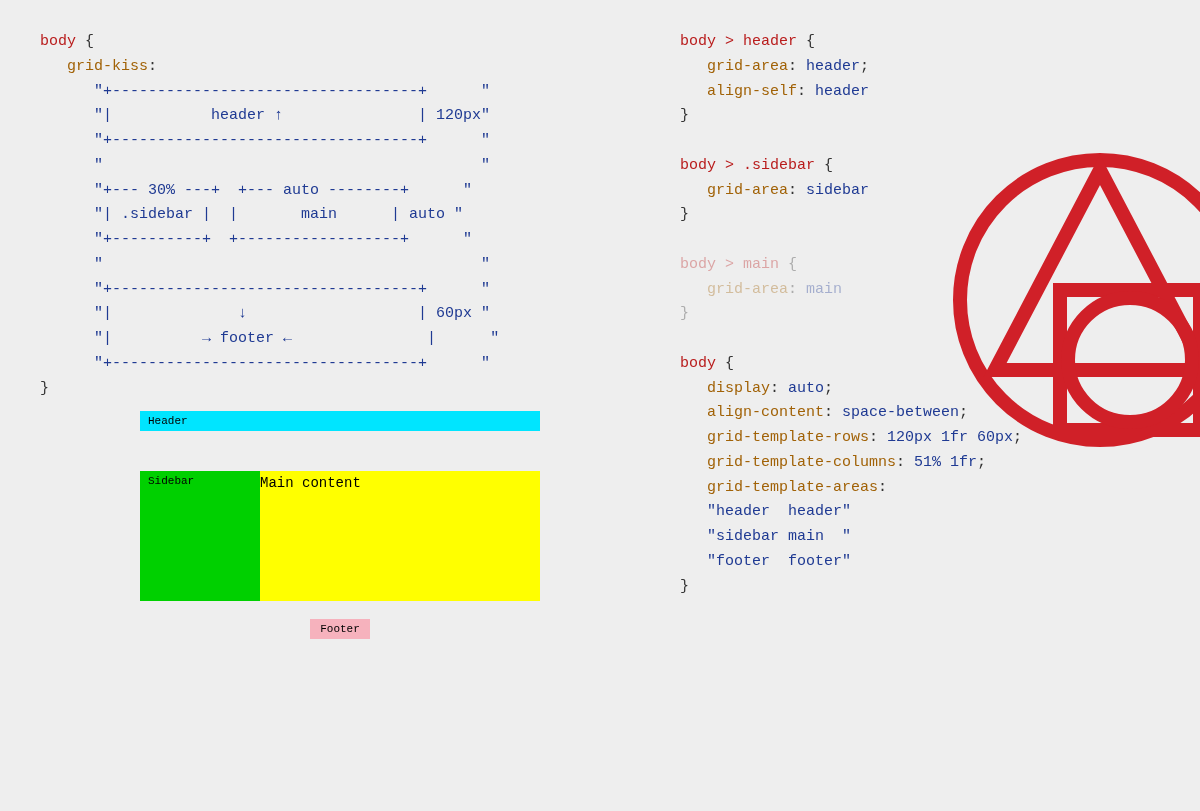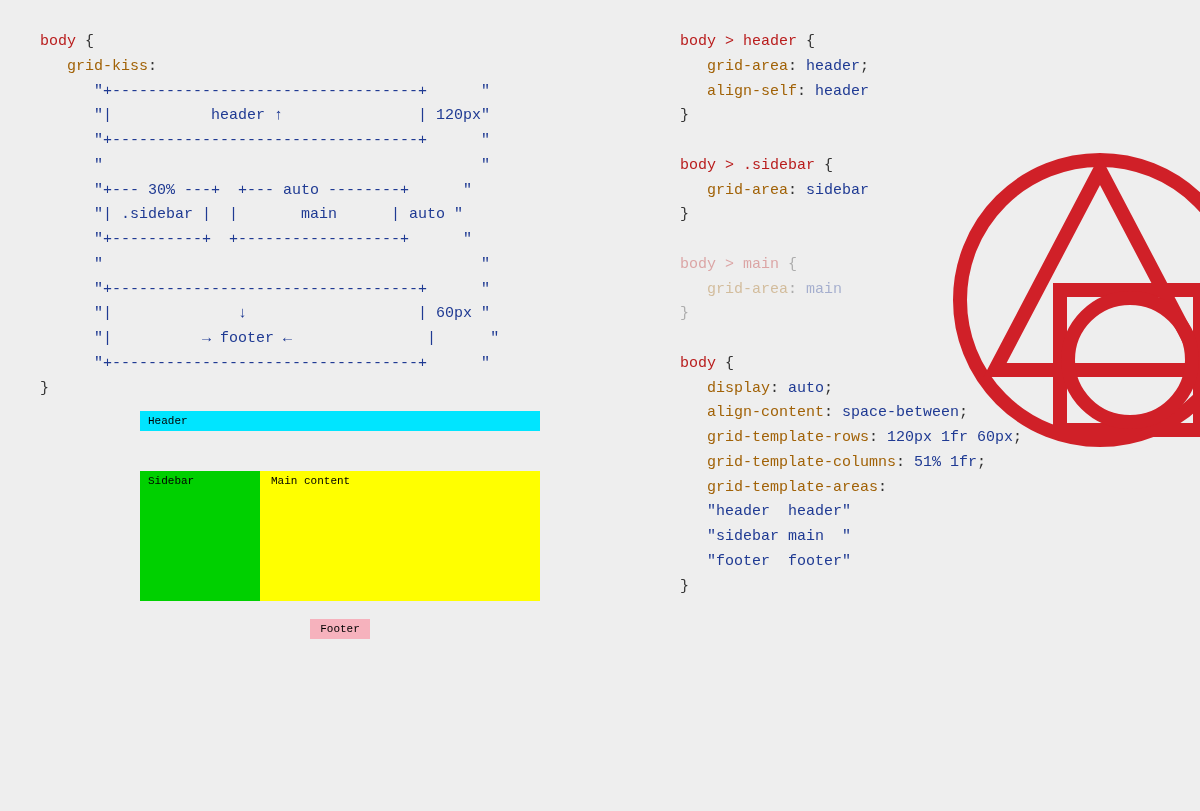--- a/index.html
+++ b/index.html
@@ -59,22 +59,22 @@
   .demo-sidebar {
     background: #00d000;
     width: 30%;
     font-size: 11px;
     padding: 4px 8px;
     color: #000;
   }
   .demo-main {
     background: #ffff00;
     flex: 1;
-    font-size: 11px;
-    padding: 4px 11px;
+    font-size: 14px;
+    padding: 4px 0;
     color: #000;
   }
   .demo-footer {
     background: #f6b2bd;
     font-size: 11px;
     padding: 4px 10px;
     color: #000;
     width: 60px;
     margin: 18px auto 0;
     text-align: center;

